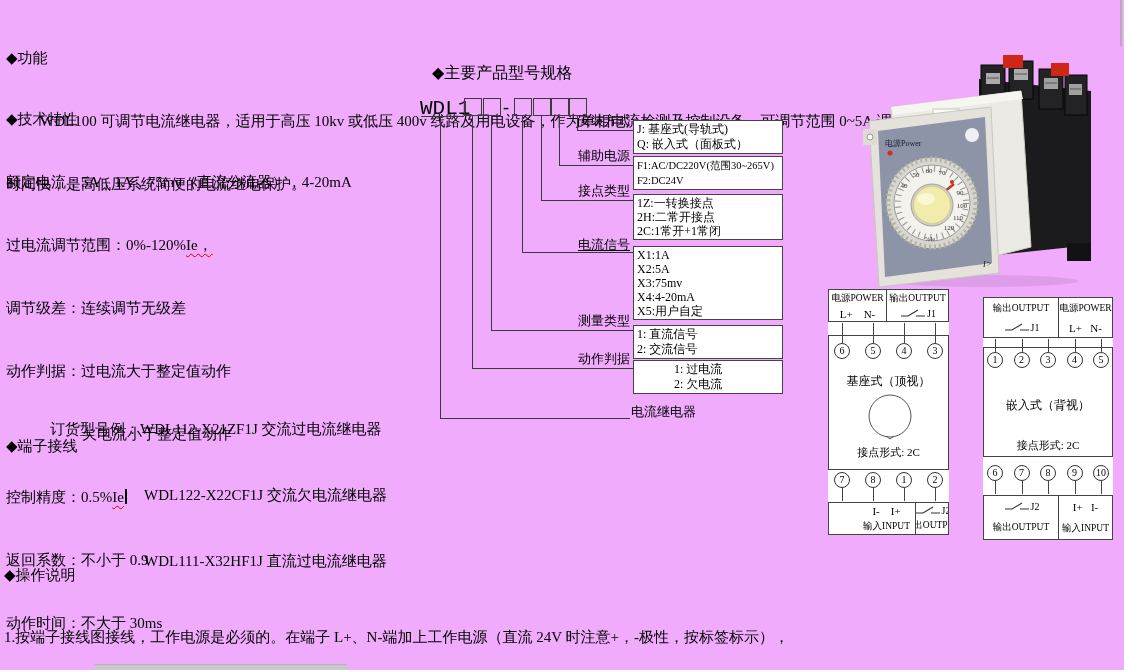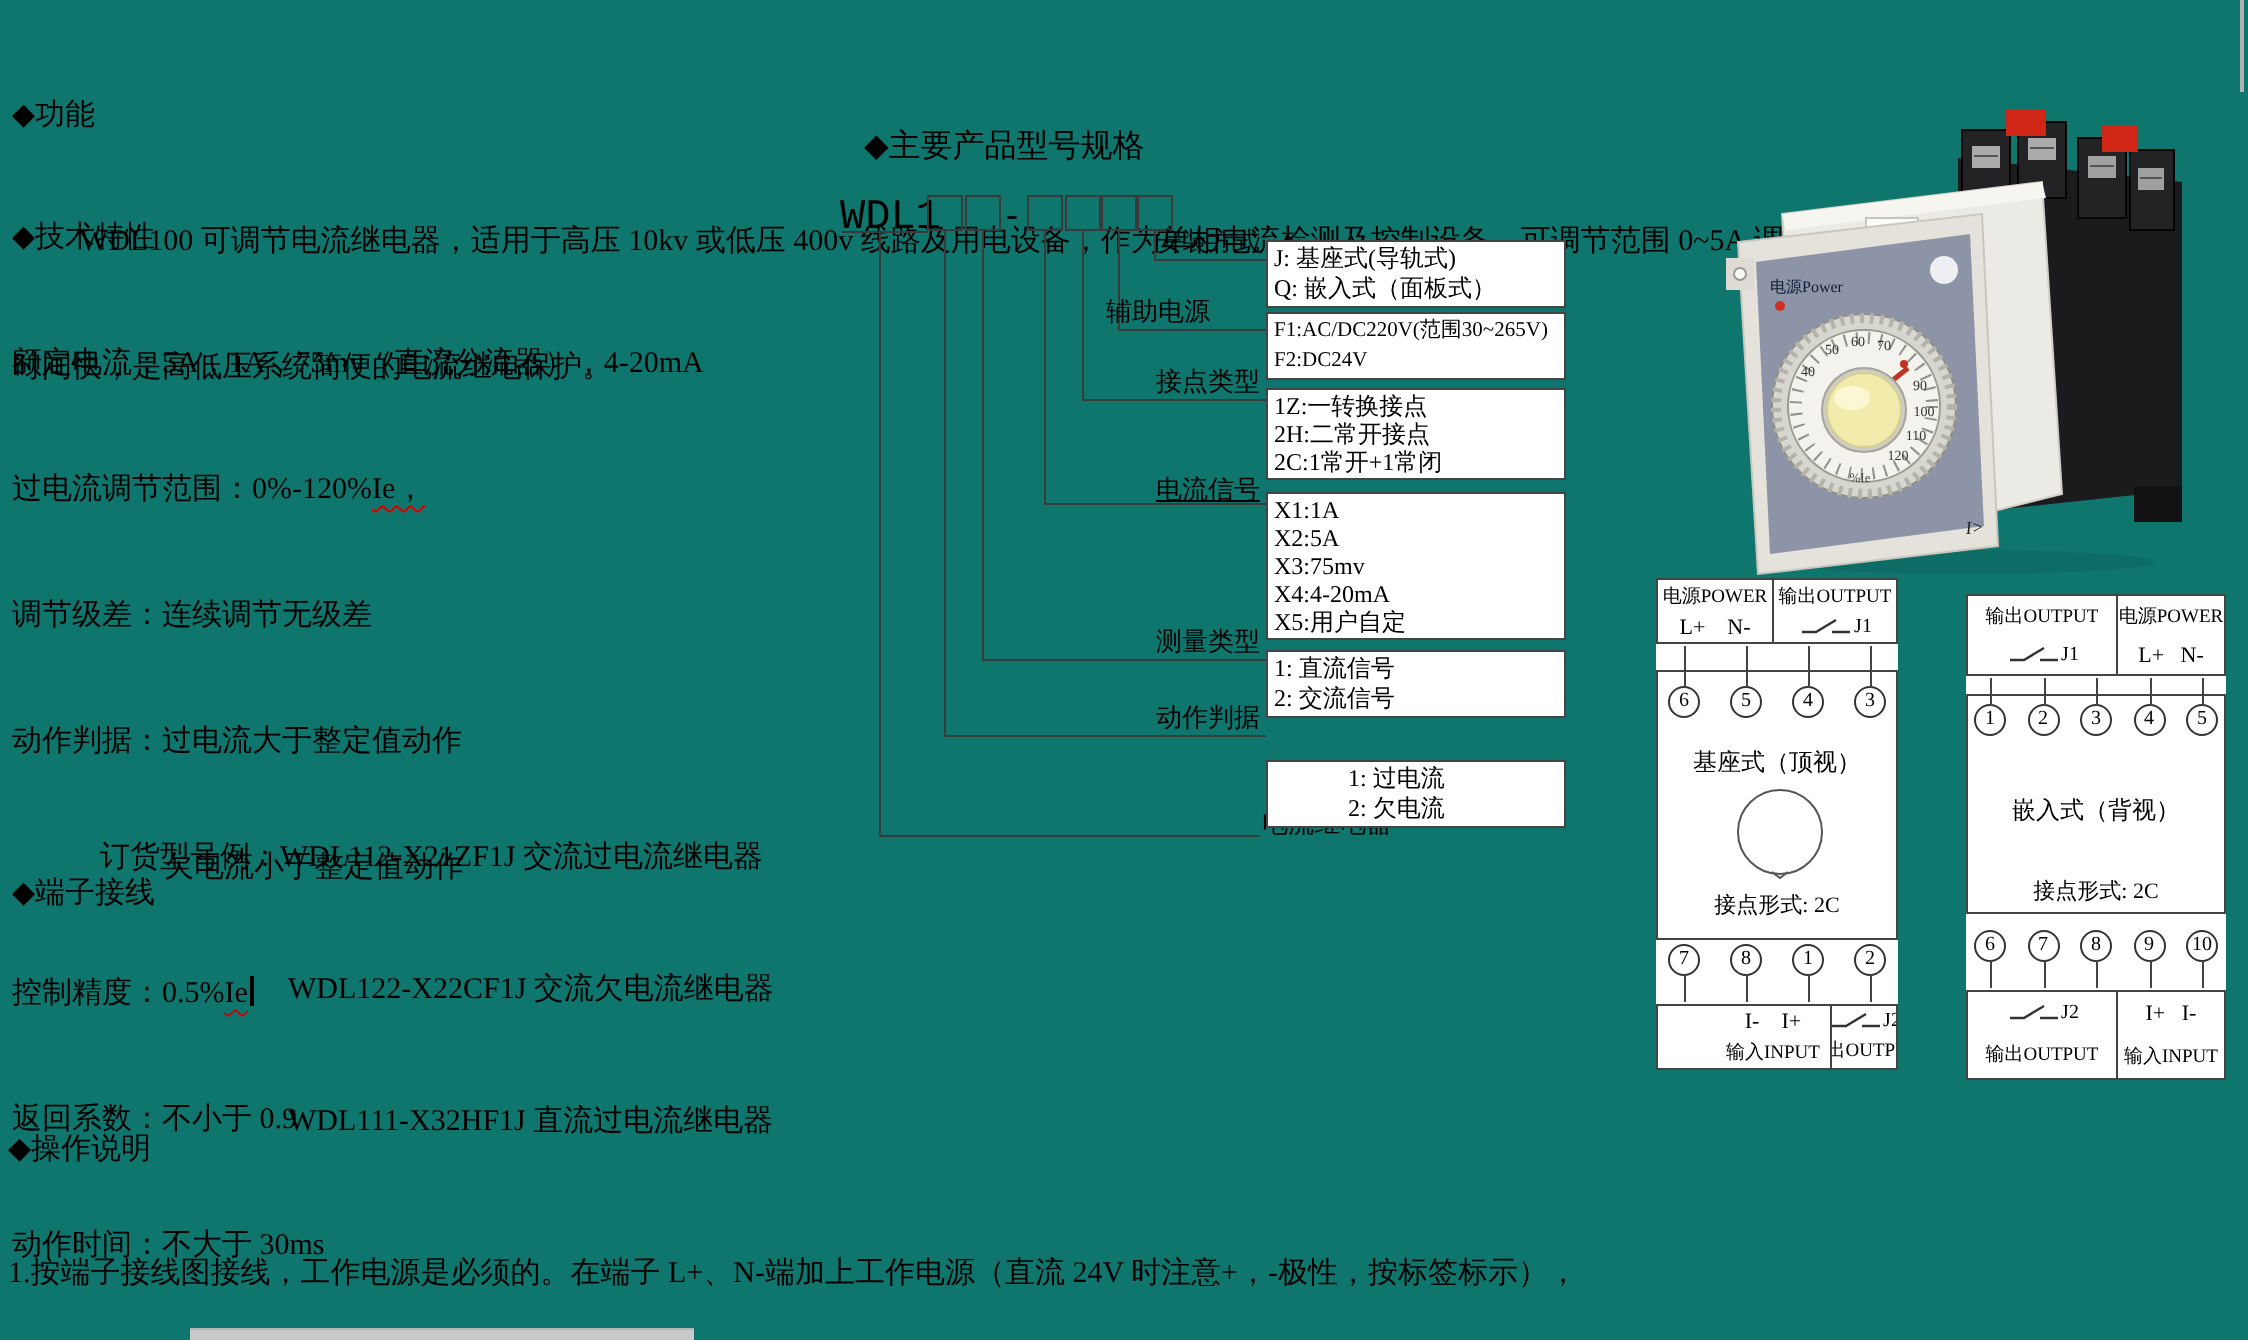--- a/index.html
+++ b/index.html
@@ -1,16 +1,16 @@
 <!DOCTYPE html>
 <html><head>
 <meta charset="utf-8">
 <style>
   html,body{margin:0;padding:0;background:#fff;}
-  .page{position:relative;width:1124px;height:670px;background:#0f766e;overflow:hidden;
+  .page{position:relative;width:1124px;height:670px;background:#f0abfc;overflow:hidden;
         font-family:"Liberation Serif","DejaVu Serif",serif;color:#000;}
   .blk{position:absolute;white-space:pre;font-size:15px;line-height:21px;}
   .line{position:absolute;white-space:pre;font-size:15px;}
   .squig{text-decoration:underline;text-decoration-style:wavy;text-decoration-color:#d40000;text-decoration-thickness:1px;text-underline-offset:3px;}
   .caret{display:inline-block;width:2px;height:15px;background:#000;vertical-align:-2px;margin-left:1px;}
   
   .mlabel{position:absolute;font-size:13px;width:72px;text-align:right;white-space:nowrap;}
   .obox{position:absolute;left:633px;width:150px;border:1px solid #444;box-sizing:border-box;
         padding:1px 3px;background:#fff;}
   .obox div{font-size:12px;line-height:14px;white-space:nowrap;}
@@ -88,21 +88,21 @@
     <path d="M20 28 V330 H210" fill="none" stroke="#3a3a3a"></path>
     <path d="M52.5 27 V280 H213" fill="none" stroke="#3a3a3a"></path>
     <path d="M71.5 27 V242 H213" fill="none" stroke="#3a3a3a"></path>
     <path d="M102.5 27 V164 H213" fill="none" stroke="#3a3a3a"></path>
     <path d="M121.5 27 V112 H213" fill="none" stroke="#3a3a3a"></path>
     <path d="M139.5 27 V77 H213" fill="none" stroke="#3a3a3a"></path>
     <path d="M157.5 27 V42 H213" fill="none" stroke="#3a3a3a"></path>
   </svg>
 
   <div class="mlabel" style="left:558px;top:112px;">安装方式</div>
-  <div class="mlabel" style="left:533px;top:147px;text-align:right;">辅助电源</div>
+  <div class="mlabel" style="left:558px;top:147px;text-align:right;">辅助电源</div>
   <div class="mlabel" style="left:558px;top:182px;">接点类型</div>
   <div class="mlabel" style="left:558px;top:236px;text-decoration:underline;">电流信号</div>
   <div class="mlabel" style="left:558px;top:312px;">测量类型</div>
   <div class="mlabel" style="left:558px;top:350px;">动作判据</div>
   <div class="line" style="left:631px;top:403px;font-size:13px;">电流继电器</div>
 
   <div class="obox lh15" style="top:120px;">
     <div>J: 基座式(导轨式)</div>
     <div>Q: 嵌入式（面板式）</div>
   </div>
@@ -119,21 +119,21 @@
     <div>X1:1A</div>
     <div>X2:5A</div>
     <div>X3:75mv</div>
     <div>X4:4-20mA</div>
     <div>X5:用户自定</div>
   </div>
   <div class="obox lh15" style="top:325px;">
     <div>1: 直流信号</div>
     <div>2: 交流信号</div>
   </div>
-  <div class="obox lh15" style="top:380px;padding-left:40px;">
+  <div class="obox lh15" style="top:360px;padding-left:40px;">
     <div>1: 过电流</div>
     <div>2: 欠电流</div>
   </div>
 
   <svg class="artifact" style="left:833px;top:55px;" width="288" height="235" viewBox="0 0 288 235">
     <ellipse cx="150" cy="226" rx="95" ry="6" fill="rgba(0,0,0,0.08)"></ellipse>
     <path d="M146,24 L258,36 L258,190 L146,202 Z" fill="#1b1b1d"></path>
     <rect x="234" y="188" width="24" height="18" fill="#121214"></rect>
     <g>
       <rect x="148" y="10" width="24" height="36" fill="#232325" stroke="#060606"></rect>

